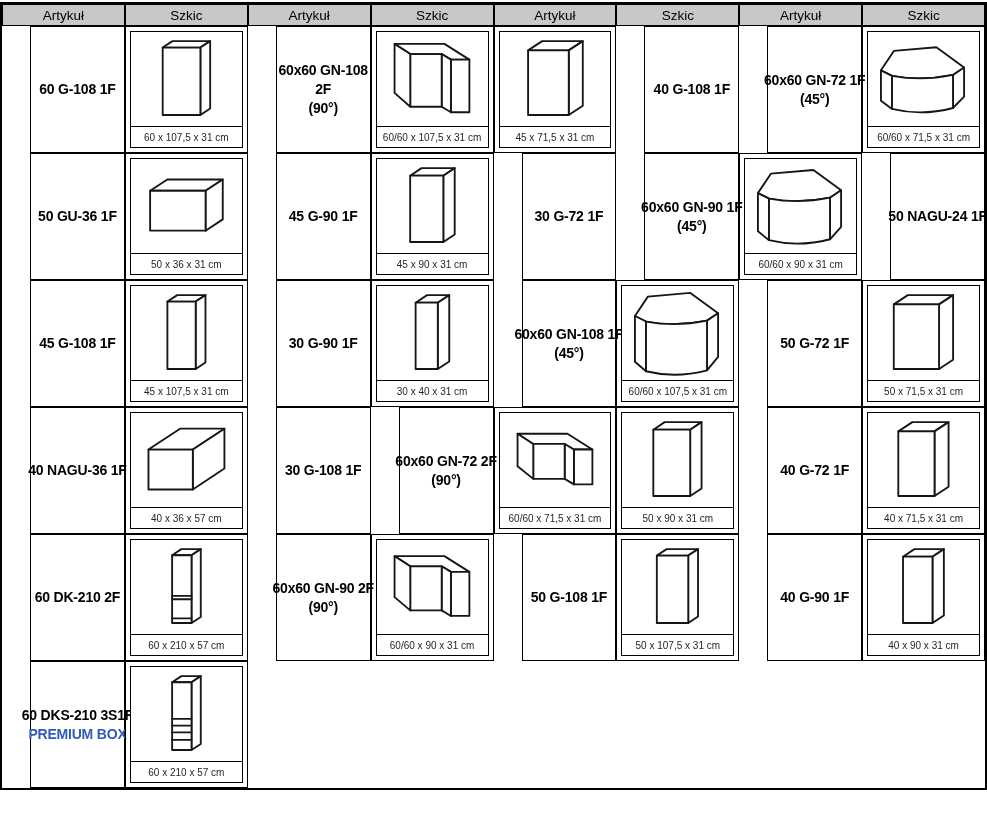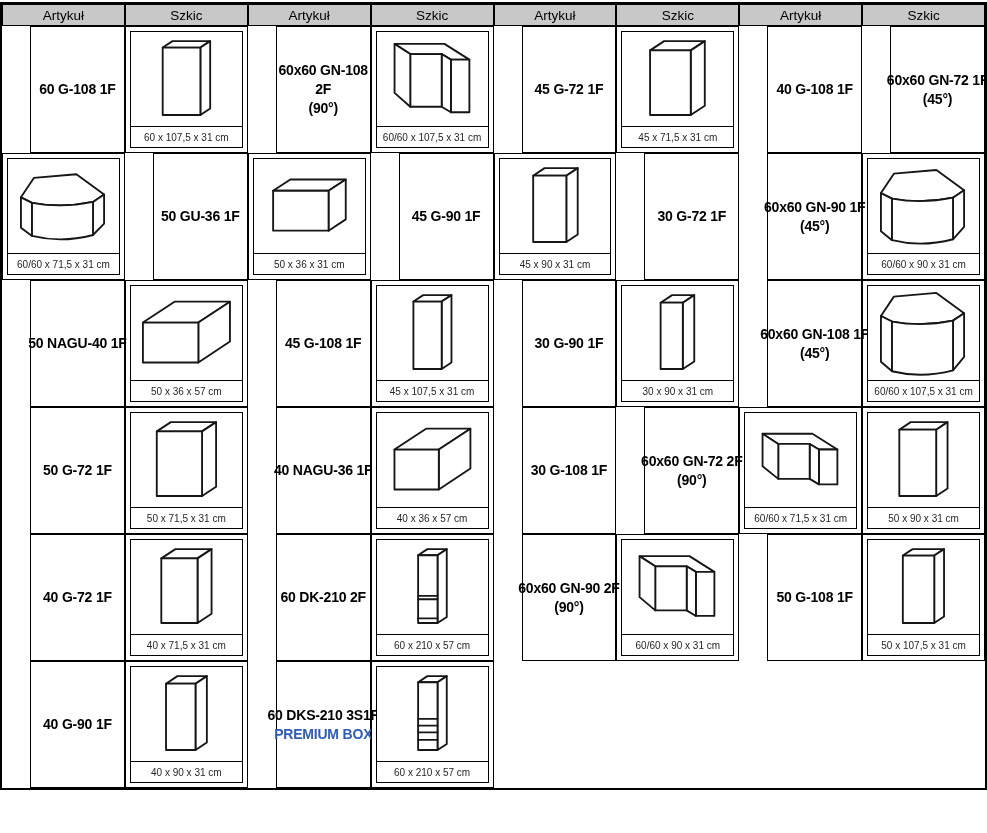--- a/index.html
+++ b/index.html
@@ -92,24 +92,20 @@
               <polygon points="100.0,29.0 80.0,29.0 80.0,86.0 100.0,86.0"></polygon>
               <polygon points="80.0,29.0 70.0,23.0 70.0,80.0 80.0,86.0"></polygon>
               <polygon points="70.0,23.0 36.0,23.0 36.0,80.0 70.0,80.0"></polygon>
               <polygon points="36.0,23.0 19.0,12.0 19.0,65.0 36.0,80.0"></polygon>
             </svg>
           </div>
       <div class="skcap">60/60 x 107,5 x 31 cm</div>
     </div>
   </div>
 
-  <div class="cell acell">
-    <span class="nm">45 G-72 1F</span>
-
-  </div>
   <div class="cell scell">
     <div class="sk">
       <div class="skview">
             <svg viewBox="0 0 120 100" preserveAspectRatio="xMidYMid meet" xmlns="http://www.w3.org/2000/svg">
               <polygon points="30.4,19.0 45.6,9.0 89.6,9.0 74.4,19.0"></polygon>
               <polygon points="74.4,19.0 89.6,9.0 89.6,79.0 74.4,89.0"></polygon>
               <polygon points="30.4,19.0 74.4,19.0 74.4,89.0 30.4,89.0"></polygon>
             </svg>
           </div>
       <div class="skcap">45 x 71,5 x 31 cm</div>
@@ -192,34 +188,22 @@
               <polygon points="14.0,36.0 26.0,42.0 26.0,87.0 14.0,77.4"></polygon>
               <polygon points="92.0,41.0 104.0,33.0 104.0,72.6 92.0,86.0"></polygon>
               <path d="M26,42 Q 58 48 92,41 L 92,86 Q 58 95 26,87 Z"></path>
             </svg>
           </div>
       <div class="skcap">60/60 x 90 x 31 cm</div>
     </div>
   </div>
 
   <div class="cell acell">
-    <span class="nm">50 NAGU-40 1F</span>
-
-  </div>
-  <div class="cell scell">
-    <div class="sk">
-      <div class="skview">
-            <svg viewBox="0 0 120 100" preserveAspectRatio="xMidYMid meet" xmlns="http://www.w3.org/2000/svg">
-              <polygon points="12.9,38.7 47.1,16.1 107.1,16.1 72.9,38.7"></polygon>
-              <polygon points="72.9,38.7 107.1,16.1 107.1,59.3 72.9,81.9"></polygon>
-              <polygon points="12.9,38.7 72.9,38.7 72.9,81.9 12.9,81.9"></polygon>
-            </svg>
-          </div>
-      <div class="skcap">50 x 36 x 57 cm</div>
-    </div>
+    <span class="nm">50 NAGU-24 1F</span>
+
   </div>
 
   <div class="cell acell">
     <span class="nm">45 G-108 1F</span>
 
   </div>
   <div class="cell scell">
     <div class="sk">
       <div class="skview">
             <svg viewBox="0 0 120 100" preserveAspectRatio="xMidYMid meet" xmlns="http://www.w3.org/2000/svg">
@@ -238,21 +222,21 @@
   </div>
   <div class="cell scell">
     <div class="sk">
       <div class="skview">
             <svg viewBox="0 0 120 100" preserveAspectRatio="xMidYMid meet" xmlns="http://www.w3.org/2000/svg">
               <polygon points="41.8,17.2 54.2,9.0 78.2,9.0 65.8,17.2"></polygon>
               <polygon points="65.8,17.2 78.2,9.0 78.2,80.8 65.8,89.0"></polygon>
               <polygon points="41.8,17.2 65.8,17.2 65.8,89.0 41.8,89.0"></polygon>
             </svg>
           </div>
-      <div class="skcap">30 x 90 x 31 cm</div>
+      <div class="skcap">30 x 40 x 31 cm</div>
     </div>
   </div>
 
   <div class="cell acell">
     <span class="nm">60x60 GN-108 1F</span>
     <span class="nm">(45°)</span>
 
   </div>
   <div class="cell scell">
     <div class="sk">

